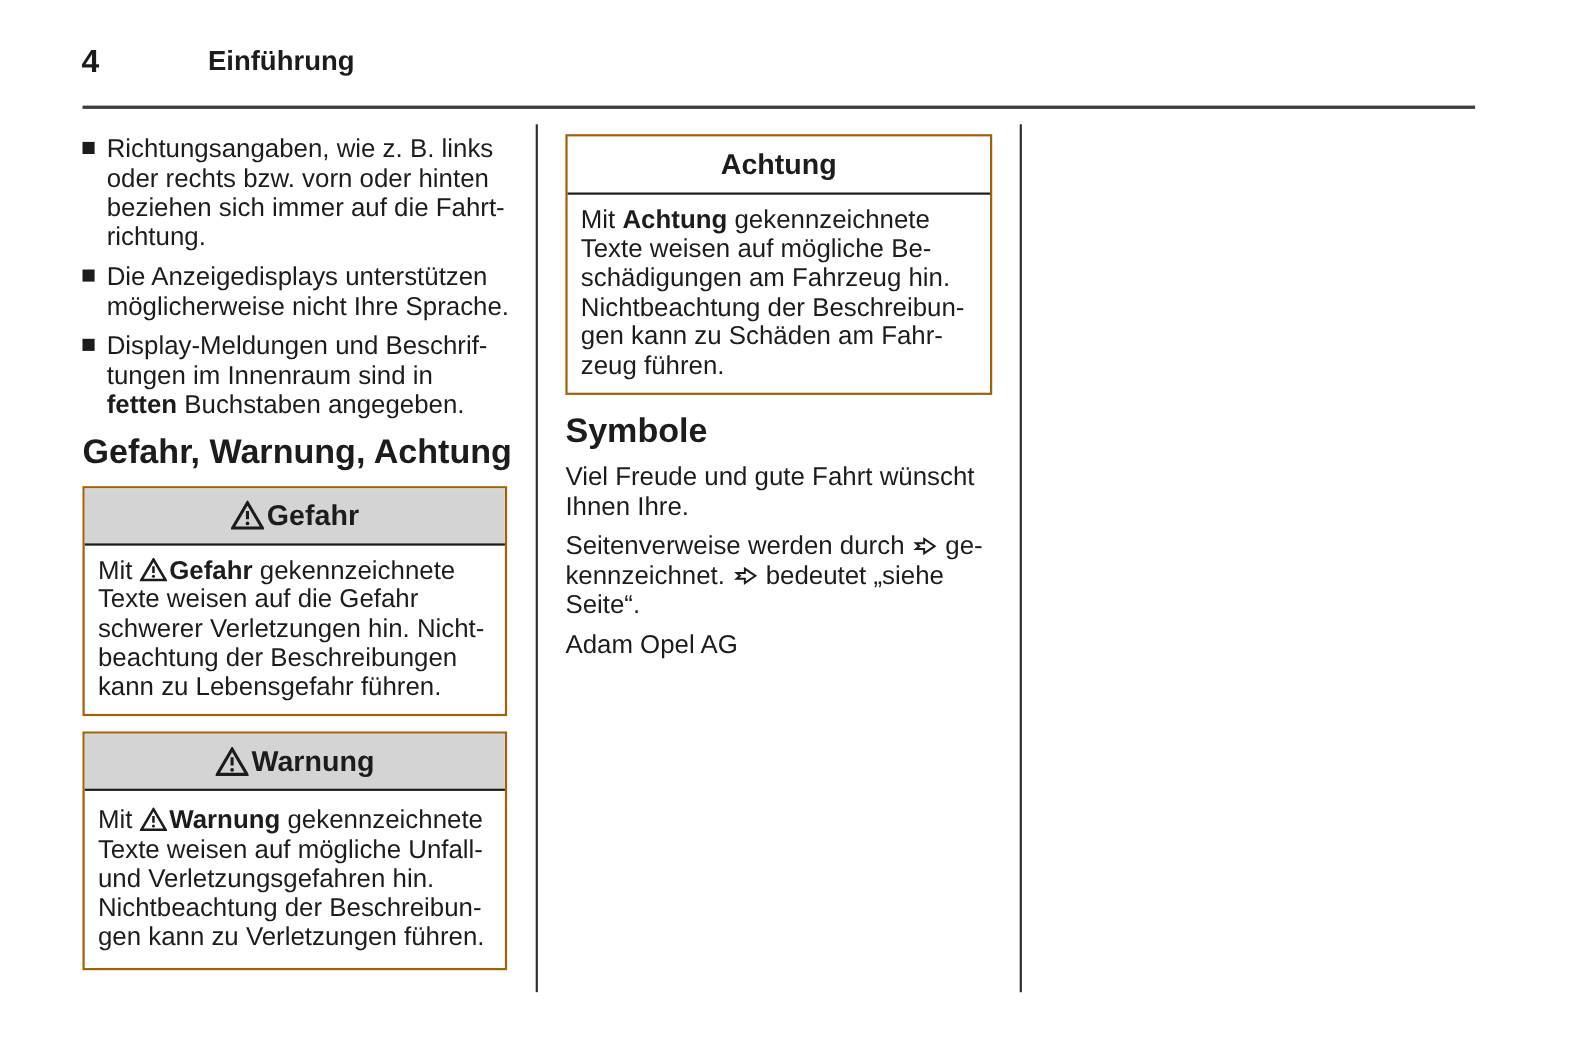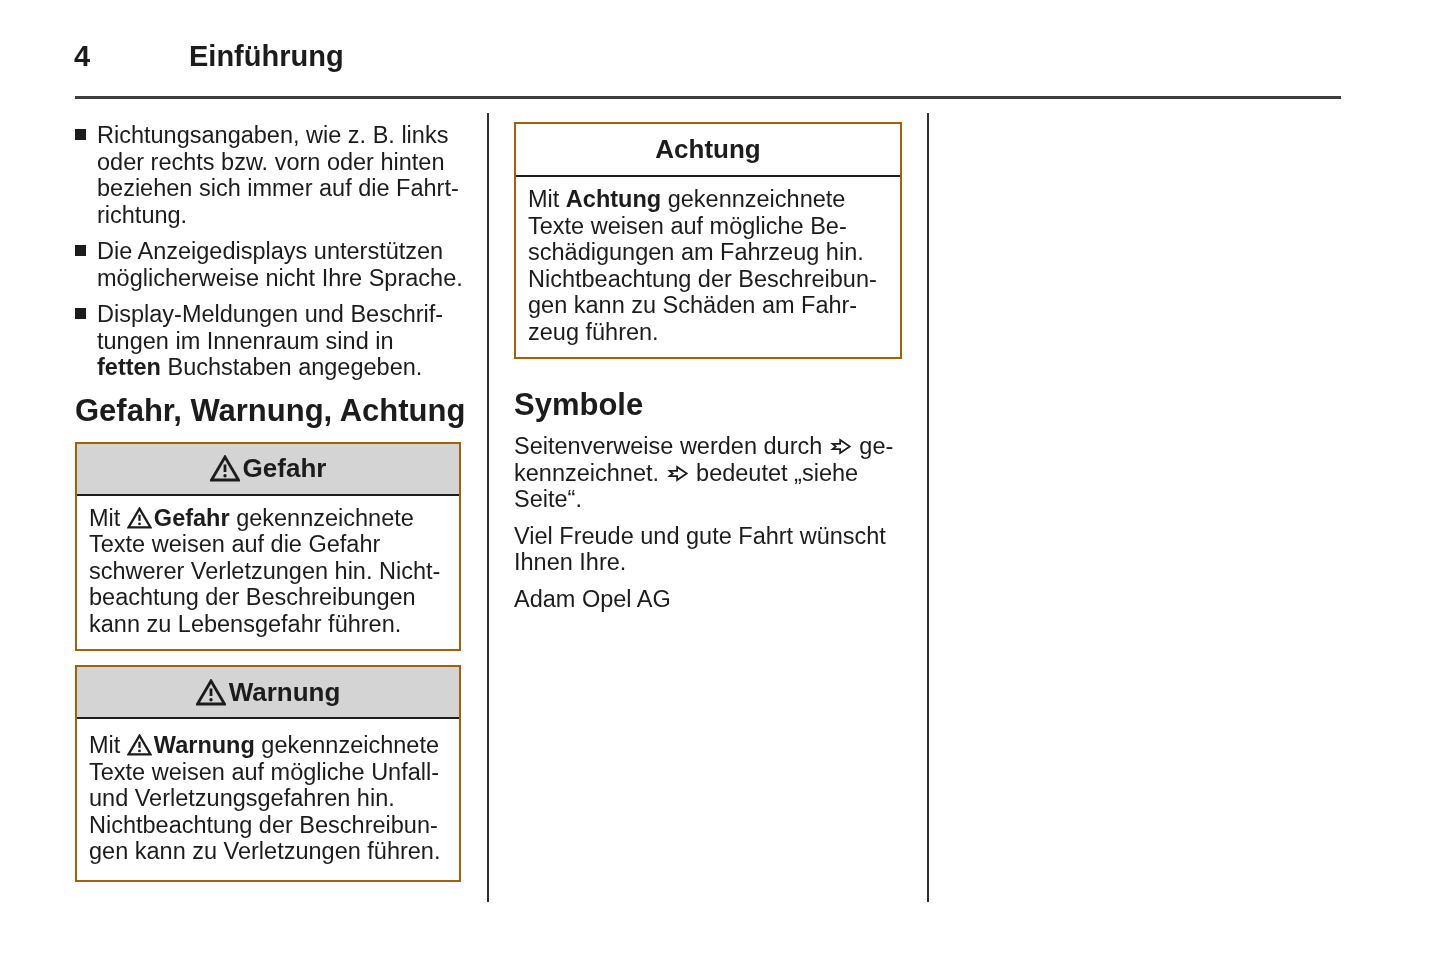--- a/index.html
+++ b/index.html
@@ -5,38 +5,38 @@
   html,body{margin:0;padding:0}
   body{
     width:1445px;height:965px;overflow:hidden;background:#ffffff;
     font-family:"Liberation Sans","DejaVu Sans",sans-serif;
     color:#1c1c1c;position:relative;
   }
   .page{position:absolute;inset:0}
 
   
   .pagenum{position:absolute;left:74px;top:41px;font-size:29px;line-height:30px;font-weight:bold}
-  .ptitle{position:absolute;left:189px;top:41px;font-size:29px;line-height:30px;font-weight:bold}
+  .ptitle{position:absolute;left:189px;top:41px;font-size:25px;line-height:30px;font-weight:bold}
   .rule{position:absolute;left:75px;top:96px;width:1266px;height:3px;background:#3d3d3d}
 
   
   .vdiv{position:absolute;top:113px;width:2px;height:789px;background:#2f2f2f}
   .vdiv1{left:487px}
   .vdiv2{left:927px}
 
   
   .col{position:absolute;top:122px;font-size:23.5px;line-height:26.5px}
   .col1{left:75px;width:386px}
   .col2{left:514px;width:388px}
 
   p{margin:0;white-space:pre}
   b{font-weight:bold}
 
   h2{margin:12px 0 0 0;font-size:31px;line-height:36px;font-weight:bold;white-space:nowrap}
-  .col2 h2{margin-top:28px}
+  .col2 h2{margin-top:15px}
 
   
   ul.bullets{list-style:none;margin:0;padding:0}
   ul.bullets li{position:relative;padding-left:22px;margin-bottom:10px}
   .mark{position:absolute;left:0;top:7px;width:11px;height:11px;background:#1c1c1c}
 
   
   .warnbox{border:2px solid #a16207;margin-top:13px;background:#fff}
   .warnbox.warning{margin-top:14px}
   .warnbox.caution{margin-top:0}
@@ -140,27 +140,27 @@
       <p class="wb-body"><span>Mit </span><b>Achtung</b><span> gekennzeichnete
 Texte weisen auf mögliche Be-
 schädigungen am Fahrzeug hin.
 Nichtbeachtung der Beschreibun-
 gen kann zu Schäden am Fahr-
 zeug führen.</span></p>
     </div>
 
     <h2>Symbole</h2>
 
+    <p class="para">Viel Freude und gute Fahrt wünscht
+Ihnen Ihre.</p>
+
     <p class="para"><span>Seitenverweise werden durch </span><svg class="arrow" viewBox="0 0 26 24">
           <path d="M3.5 9 L12 9 L12 4.5 L23 12 L12 19.5 L12 15 L3.5 15 L7 12 Z" fill="#ffffff" stroke="#1c1c1c" stroke-width="2" stroke-linejoin="miter"></path>
         </svg><span> ge-
 kennzeichnet. </span><svg class="arrow" viewBox="0 0 26 24">
           <path d="M3.5 9 L12 9 L12 4.5 L23 12 L12 19.5 L12 15 L3.5 15 L7 12 Z" fill="#ffffff" stroke="#1c1c1c" stroke-width="2" stroke-linejoin="miter"></path>
         </svg><span> bedeutet „siehe
 Seite“.</span></p>
 
-    <p class="para">Viel Freude und gute Fahrt wünscht
-Ihnen Ihre.</p>
-
     <p class="para signature">Adam Opel AG</p>
   </section>
 
 </div>
 
 </body></html>

